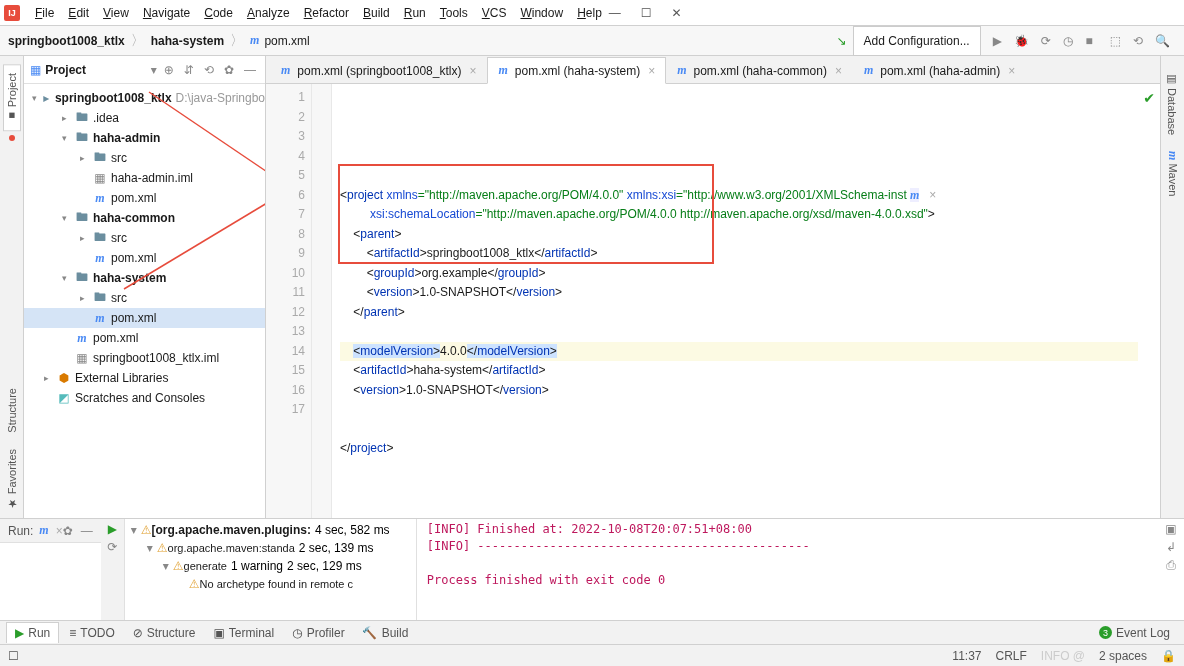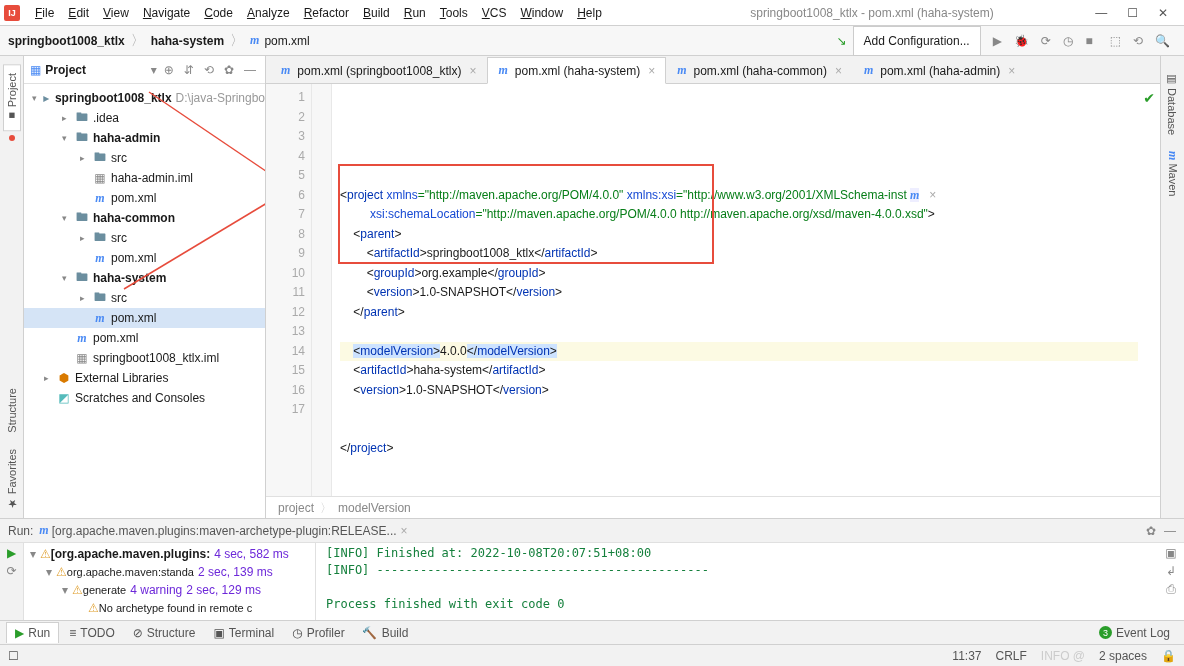--- a/index.html
+++ b/index.html
@@ -43,48 +43,47 @@
 .gutter2 { width:20px; background:#f7f7f7; border-right:1px solid #e8e8e8;}
 .code { flex:1; font-family:"JetBrains Mono",Consolas,monospace; font-size:12.5px; padding:4px 0 0 8px; line-height:19.5px; white-space:pre; position:relative;}
 .code .l { height:19.5px; }
 .code .hl { background:#fcfae3; } .str { color:#067d17; } .tag { color:#0033b3; } .attr { color:#174ad4;} .pi{color:#808000;}
 .redbox { position:absolute; border:2px solid #e74c3c; pointer-events:none;}
 .arrow { position:absolute; pointer-events:none; }
 .rightedge { width:24px; background:#f2f2f2; border-left:1px solid #d0d0d0; display:flex; flex-direction:column; align-items:center; padding-top:8px;}
 .rightedge .vtab { writing-mode:vertical-rl; padding:8px 2px; font-size:11px; color:#555;}
 .crumb { height:22px; border-top:1px solid #e0e0e0; padding:3px 12px; color:#888; font-size:11px; background:#fff;}
 .crumb .sep { margin:0 6px; color:#ccc;}
-.runpanel { height:102px; border-top:1px solid #d0d0d0; display:flex; flex-direction:column;}
+.runpanel { height:102px; border-top:1px solid #d0d0d0; display:flex; flex-direction:row;}
 .runhead { height:24px; display:flex; align-items:center; padding:0 8px; background:#f2f2f2; border-bottom:1px solid #e0e0e0;}
 .runhead .rlbl { color:#555; margin-right:6px;}
 .runbody { flex:1; display:flex; min-height:0;}
 .runleft { width:24px; background:#f2f2f2; border-right:1px solid #e0e0e0; display:flex; flex-direction:column; align-items:center; padding-top:3px; gap:4px;}
 .runtree { width:292px; border-right:1px solid #e0e0e0; overflow:hidden; padding:2px 0;}
 .runtree .rn { display:flex; align-items:center; height:18px; padding-left:6px; white-space:nowrap; font-size:11px;}
-.runtree .rn .dim { color:#6d28d9; margin-left:4px;}
-.runout { flex:1; font-family:Consolas,monospace; padding:2px 10px; color:#15803d; font-size:12px; line-height:17px; white-space:pre;}
+.runtree .rn .dim { color:#000000; margin-left:4px;}
+.runout { flex:1; font-family:Consolas,monospace; padding:2px 10px; color:#be185d; font-size:12px; line-height:17px; white-space:pre;}
 .runrt { width:26px; display:flex; flex-direction:column; align-items:center; padding-top:3px; gap:4px; color:#888;}
 .bottabs { height:24px; border-top:1px solid #d0d0d0; background:#f2f2f2; display:flex; align-items:center; padding:0 6px; gap:2px;}
 .bottabs .bt { padding:3px 8px; display:flex; align-items:center; gap:4px; color:#555;}
 .bottabs .bt.active { background:#fff; border:1px solid #d0d0d0; border-bottom:none;}
 .bottabs .spacer{flex:1;}
 .status { height:22px; border-top:1px solid #d0d0d0; display:flex; align-items:center; padding:0 8px; color:#555; font-size:11px; background:#f2f2f2;}
 .status .spacer{flex:1;}
 .status .sitem{margin-left:14px;}
 .warn { color:#e0a030; }
 .green { color:#2a9d2a;}
 .check { color:#2a9d2a; font-size:14px;}
 </style>
 </head>
 <body>
 
 <div class="menubar">
   <span class="ij">IJ</span>
   <span id="menu-slot"><span class="mitem"><u>F</u>ile</span><span class="mitem"><u>E</u>dit</span><span class="mitem"><u>V</u>iew</span><span class="mitem"><u>N</u>avigate</span><span class="mitem"><u>C</u>ode</span><span class="mitem"><u>A</u>nalyze</span><span class="mitem"><u>R</u>efactor</span><span class="mitem"><u>B</u>uild</span><span class="mitem"><u>R</u>un</span><span class="mitem"><u>T</u>ools</span><span class="mitem"><u>V</u>CS</span><span class="mitem"><u>W</u>indow</span><span class="mitem"><u>H</u>elp</span></span>
-  <span class="title">springboot1008_ktlx - pom.xml (haha-system)</span>
   <span class="winctl">
     <span>—</span>
     <span>☐</span>
     <span>✕</span>
   </span>
 </div>
 
 <div class="navbar">
   <div class="bc">
     <b>springboot1008_ktlx</b>
@@ -214,55 +213,51 @@
           <div>15</div>
           <div>16</div>
           <div>17</div>
         </div>
       <div class="gutter2"></div>
       <div class="code" id="code">
         <div class="redbox" style="left:6px;top:80px;width:376px;height:100px"></div>
       <div class="l"><span class="pi"></span></div><div class="l"></div><div class="l">&lt;<span class="tag">project</span> <span class="attr">xmlns</span><span class="str">="http://maven.apache.org/POM/4.0.0"</span> <span class="attr">xmlns:xsi</span><span class="str">="http://www.w3.org/2001/XMLSchema-inst</span> <span class="m-ico" style="background:#eef">m</span>  <span style="color:#aaa">×</span></div><div class="l">         <span class="attr">xsi:schemaLocation</span><span class="str">="http://maven.apache.org/POM/4.0.0 http://maven.apache.org/xsd/maven-4.0.0.xsd"</span>&gt;</div><div class="l">    &lt;<span class="tag">parent</span>&gt;</div><div class="l">        &lt;<span class="tag">artifactId</span>&gt;springboot1008_ktlx&lt;/<span class="tag">artifactId</span>&gt;</div><div class="l">        &lt;<span class="tag">groupId</span>&gt;org.example&lt;/<span class="tag">groupId</span>&gt;</div><div class="l">        &lt;<span class="tag">version</span>&gt;1.0-SNAPSHOT&lt;/<span class="tag">version</span>&gt;</div><div class="l">    &lt;/<span class="tag">parent</span>&gt;</div><div class="l"></div><div class="l hl">    <span style="background:#cde3ff">&lt;<span class="tag">modelVersion</span>&gt;</span>4.0.0<span style="background:#cde3ff">&lt;/<span class="tag">modelVersion</span>&gt;</span></div><div class="l">    &lt;<span class="tag">artifactId</span>&gt;haha-system&lt;/<span class="tag">artifactId</span>&gt;</div><div class="l">    &lt;<span class="tag">version</span>&gt;1.0-SNAPSHOT&lt;/<span class="tag">version</span>&gt;</div><div class="l"></div><div class="l"></div><div class="l">&lt;/<span class="tag">project</span>&gt;</div><div class="l"></div></div>
       <div style="width:22px;padding-top:6px;text-align:center"><span class="check">✔</span></div>
     </div>
-    <div class="crumb">
-      <span>project</span><span class="sep">〉</span><span>modelVersion</span>
-    </div>
   </div>
 
   <div class="rightedge">
     <div class="vtab">▤ Database</div>
     <div class="vtab"><span class="m-ico">m</span> Maven</div>
   </div>
 </div>
 
 <div class="runpanel">
   <div class="runhead">
     <span class="rlbl">Run:</span>
     <span class="m-ico">m</span>
-    <span style="color:#555">[org.apache.maven.plugins:maven-archetype-plugin:RELEASE...</span>
     <span style="color:#aaa;margin-left:4px">×</span>
     <div style="flex:1"></div>
     <span style="color:#888">✿</span>
     <span style="color:#888;margin-left:8px">—</span>
   </div>
   <div class="runbody">
     <div class="runleft">
       <span class="green">▶</span>
       <span style="color:#888">⟳</span>
     </div>
     <div class="runtree" id="runtree">
         <div class="rn" style="padding-left: 6px;">
           <span style="color:#888;width:10px">▾</span>
           <span class="warn">⚠</span> 
           <b>[org.apache.maven.plugins:</b>
           <span class="dim" style="float:right;margin-right:4px">4 sec, 582 ms</span>
         </div>
         <div class="rn" style="padding-left: 22px;"><span style="color:#888;width:10px">▾</span><span class="warn">⚠</span> org.apache.maven:standa<span class="dim" style="float:right;margin-right:4px">2 sec, 139 ms</span></div>
-        <div class="rn" style="padding-left: 38px;"><span style="color:#888;width:10px">▾</span><span class="warn">⚠</span> generate <span class="dim">4 warning</span><span class="dim" style="float:right;margin-right:4px">2 sec, 129 ms</span></div>
+        <div class="rn" style="padding-left: 38px;"><span style="color:#888;width:10px">▾</span><span class="warn">⚠</span> generate <span class="dim">1 warning</span><span class="dim" style="float:right;margin-right:4px">2 sec, 129 ms</span></div>
         <div class="rn" style="padding-left: 54px;"><span style="color:#888;width:10px"></span><span class="warn">⚠</span> No archetype found in remote c</div>
       </div>
     <div class="runout">[INFO] Finished at: 2022-10-08T20:07:51+08:00
 [INFO] ----------------------------------------------
 
 Process finished with exit code 0</div>
     <div class="runrt">
       <span>▣</span>
       <span>↲</span>
       <span>⎙</span>

